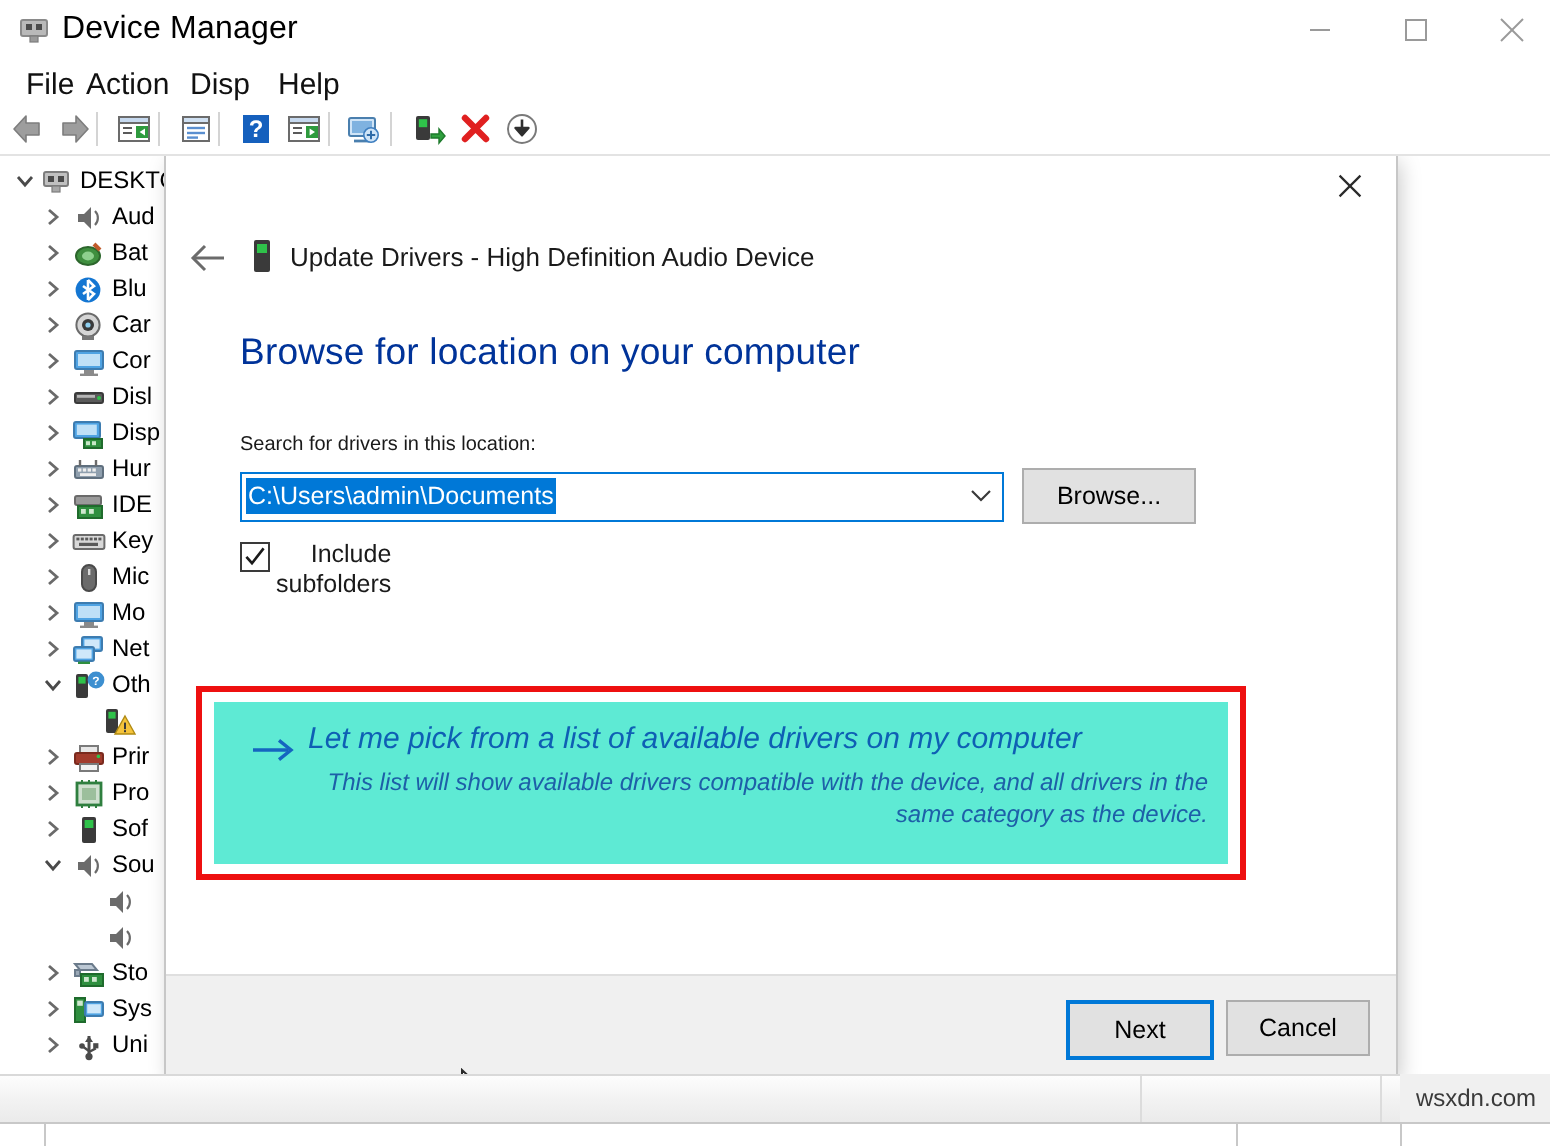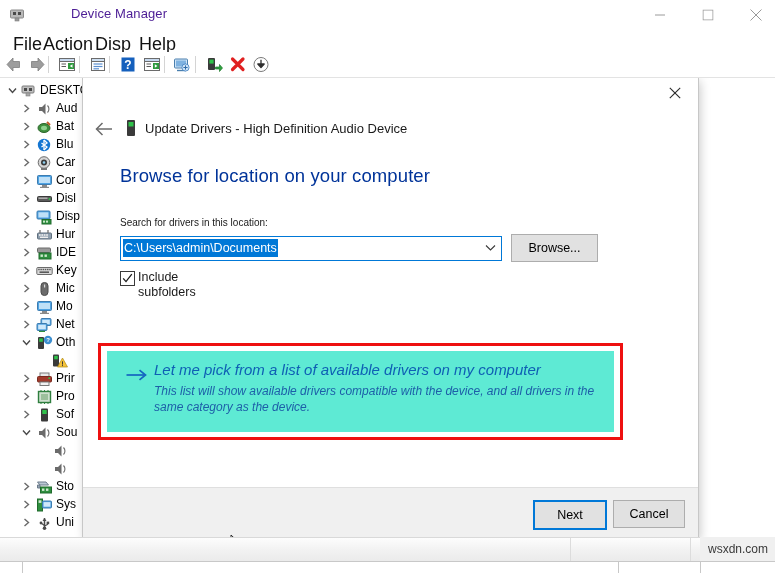--- a/index.html
+++ b/index.html
@@ -7,30 +7,30 @@
     width:775px;height:573px;overflow:hidden;
     font-family:"Liberation Sans", sans-serif;
     background:#ffffff;
     -webkit-font-smoothing:antialiased;
   }
   #app{position:relative;width:775px;height:573px;background:#f0f0f0;}
 
   
   .titlebar{position:absolute;left:0;top:0;width:775px;height:30px;background:#ffffff;}
   .titlebar .tb-icon{position:absolute;left:8px;top:6px;width:18px;height:18px;}
-  .titlebar .tb-title{position:absolute;left:31px;top:6px;font-size:13px;color:#4c1d95;letter-spacing:.1px;margin-left:40px;}
+  .titlebar .tb-title{position:absolute;left:31px;top:6px;font-size:16px;color:#000000;letter-spacing:.1px;}
   .wbtn{position:absolute;top:0;width:46px;height:30px;cursor:default;}
   .wbtn svg{position:absolute;left:50%;top:50%;transform:translate(-50%,-50%);}
   .wbtn-min{left:637px;}
   .wbtn-max{left:685px;}
   .wbtn-close{left:733px;}
 
   
   .menubar{position:absolute;left:0;top:30px;width:775px;height:22px;background:#ffffff;}
-  .menuitem{position:absolute;top:3px;font-size:18px;color:#111;padding:1px 5px;cursor:default;}
+  .menuitem{position:absolute;top:3px;font-size:15px;color:#111;padding:1px 5px;cursor:default;}
 
   
   .toolbar{position:absolute;left:0;top:52px;width:775px;height:25px;background:#ffffff;border-bottom:1px solid #e3e3e3;}
   .tbsep{position:absolute;top:4px;width:1px;height:17px;background:#d4d4d4;}
   .tbitem{position:absolute;top:3px;width:20px;height:19px;cursor:default;}
 
   
   .treepanel{position:absolute;left:0;top:78px;width:775px;height:459px;background:#ffffff;overflow:hidden;}
   .tnode{position:absolute;height:17px;white-space:nowrap;font-size:12px;color:#000;line-height:17px;cursor:default;}
   .tchev{position:absolute;width:13px;height:17px;}
@@ -541,21 +541,21 @@
             <path d="M8.5 13.3 L8.5 3" stroke="#4a4a4a" stroke-width="1.5"></path>
             <path d="M8.5 3 L6.5 6 L10.5 6 Z" fill="#4a4a4a"></path>
             <circle cx="5" cy="8" r="1.4" fill="#4a4a4a"></circle>
             <path d="M5 8 L8.5 10.5" stroke="#4a4a4a" stroke-width="1.2"></path>
             <rect x="10.6" y="6.6" width="2.6" height="2.6" fill="#4a4a4a"></rect>
             <path d="M11.9 9.2 L8.5 11" stroke="#4a4a4a" stroke-width="1.2"></path>
           </svg></span>
       <span class="tlabel" style="left:50px">Uni</span>
     </div>
 
-    <div class="dialog" style="left:0px;top:4px;left:83px;top:0px;">
+    <div class="dialog" style="left:0px;top:4px;left:83px;top:0px;text-align:right;">
 
       <div class="dlg-close">
         <svg width="12" height="12" viewBox="0 0 12 12">
           <line x1="0.8" y1="0.8" x2="11.2" y2="11.2" stroke="#2a2a2a" stroke-width="1.1"></line>
           <line x1="11.2" y1="0.8" x2="0.8" y2="11.2" stroke="#2a2a2a" stroke-width="1.1"></line>
         </svg>
       </div>
 
       <div class="backbtn">
         <svg width="19" height="16" viewBox="0 0 19 16">

